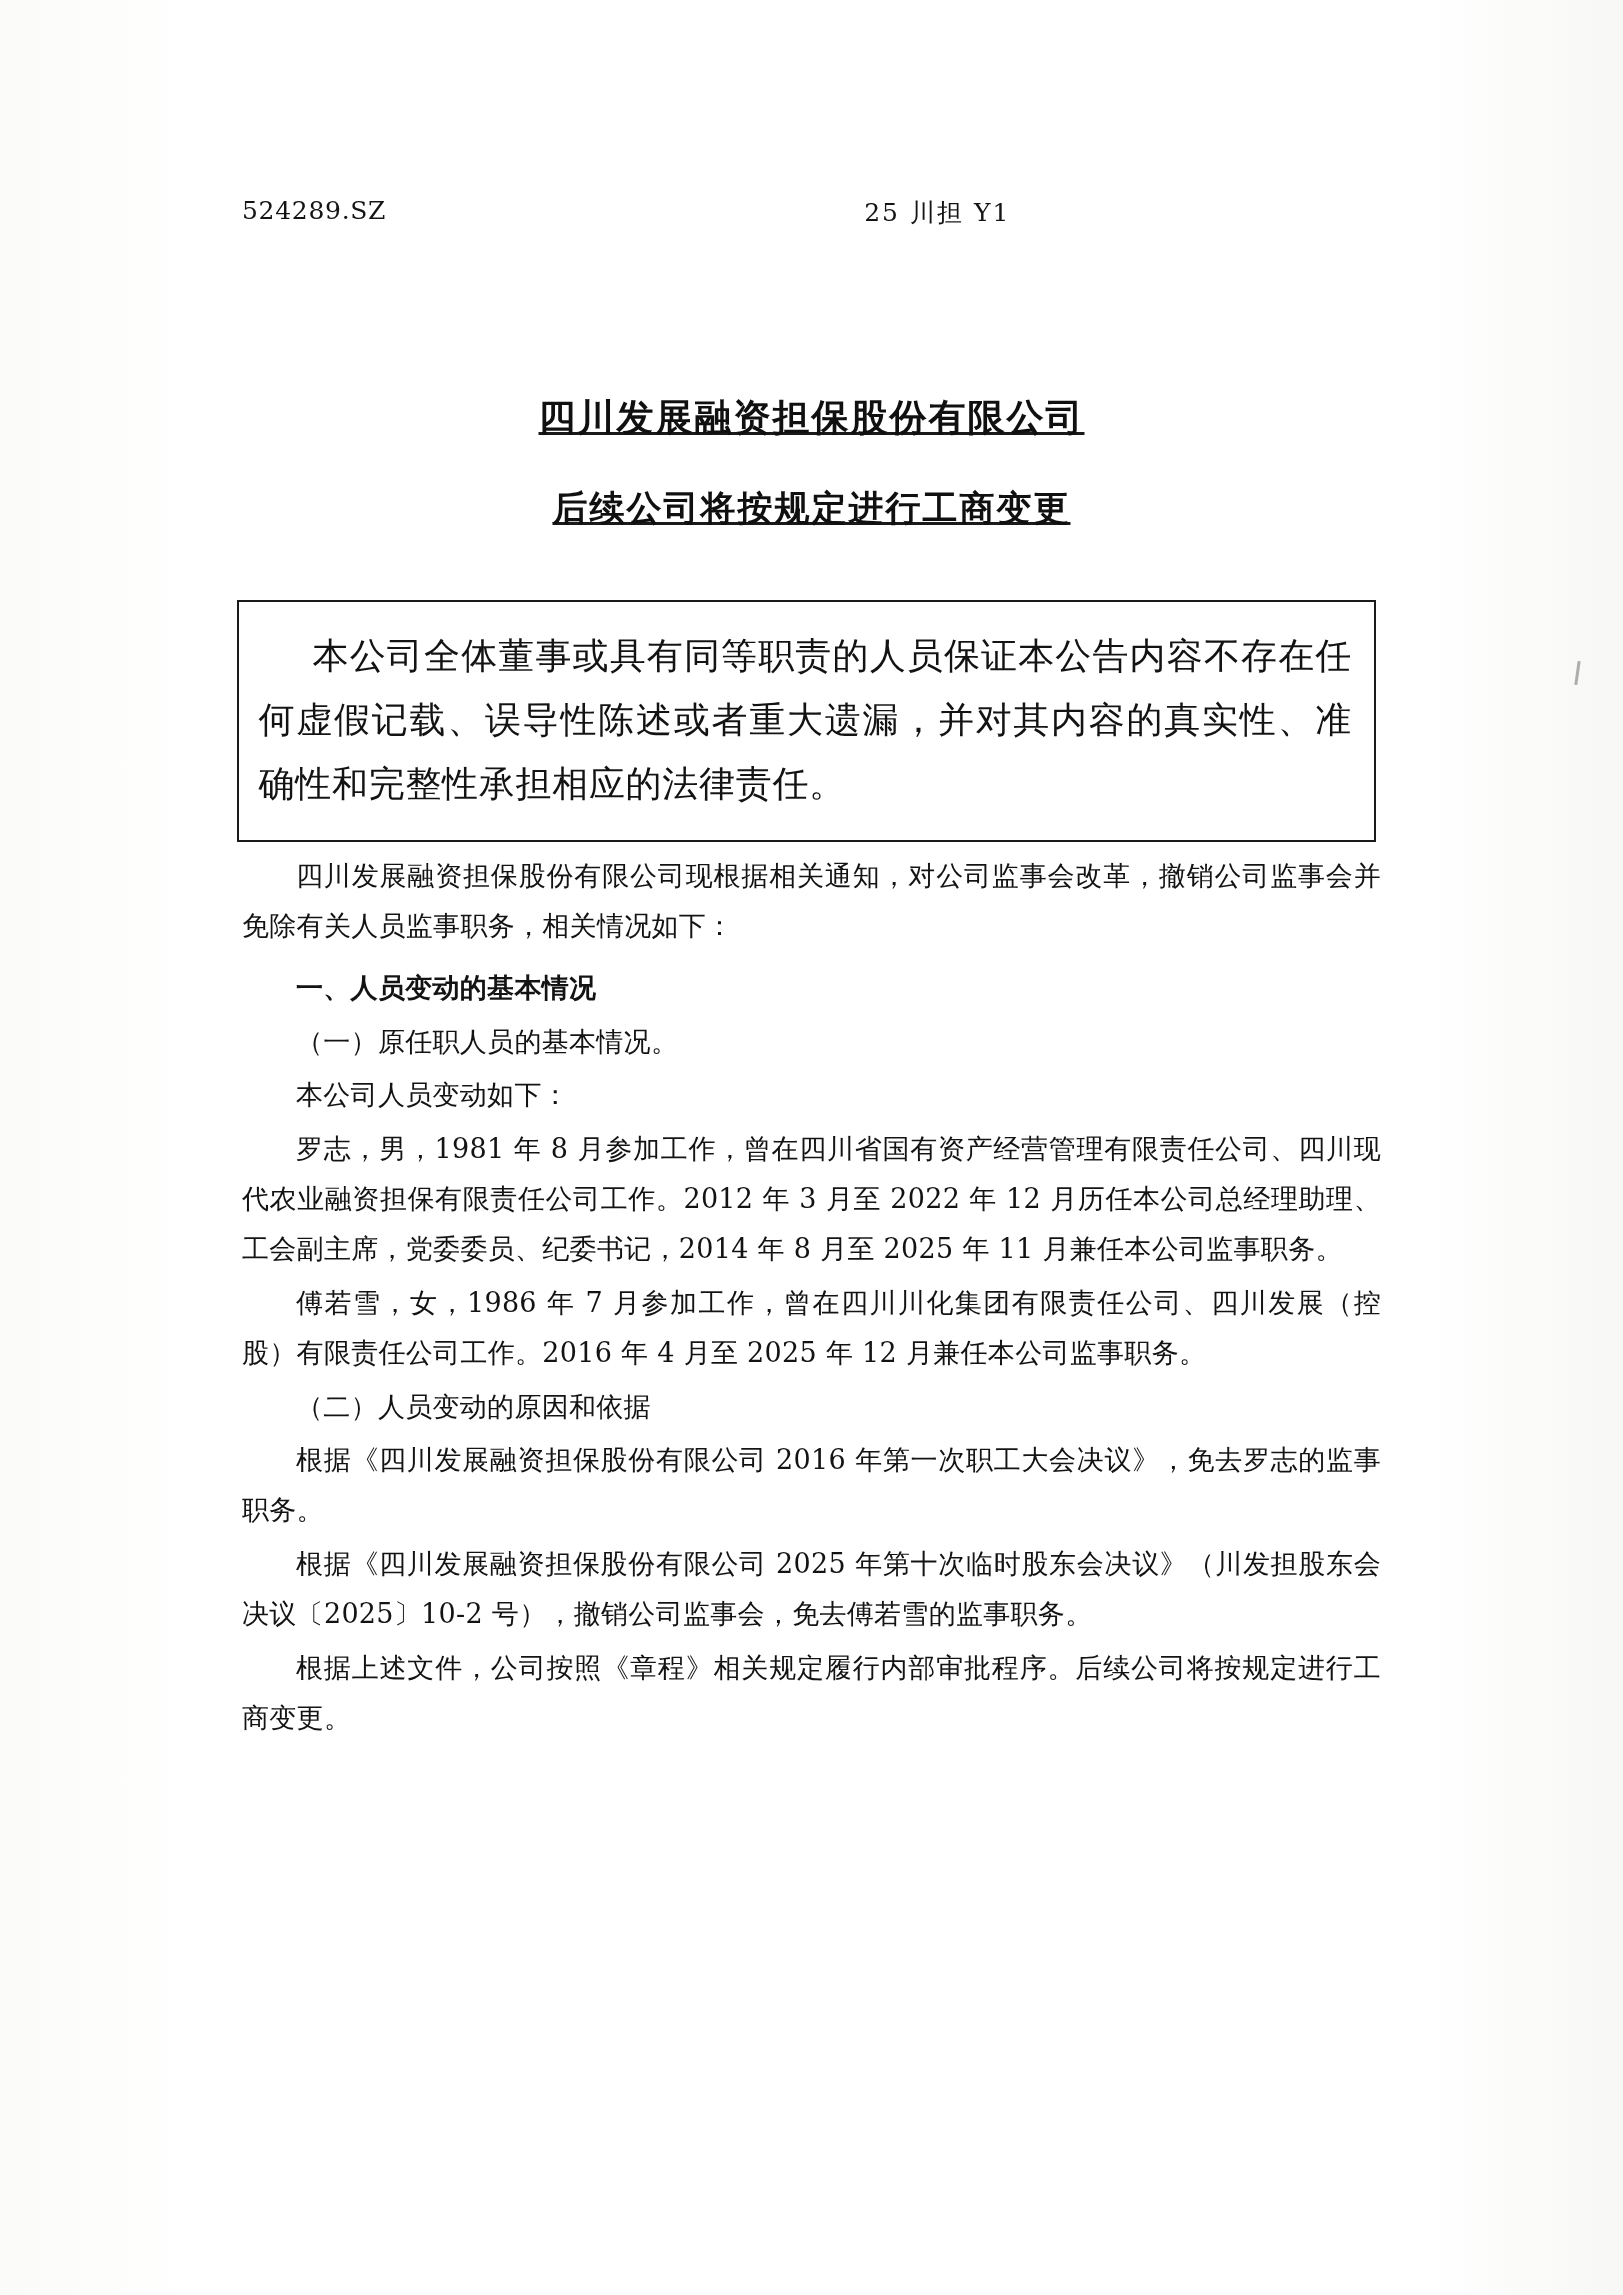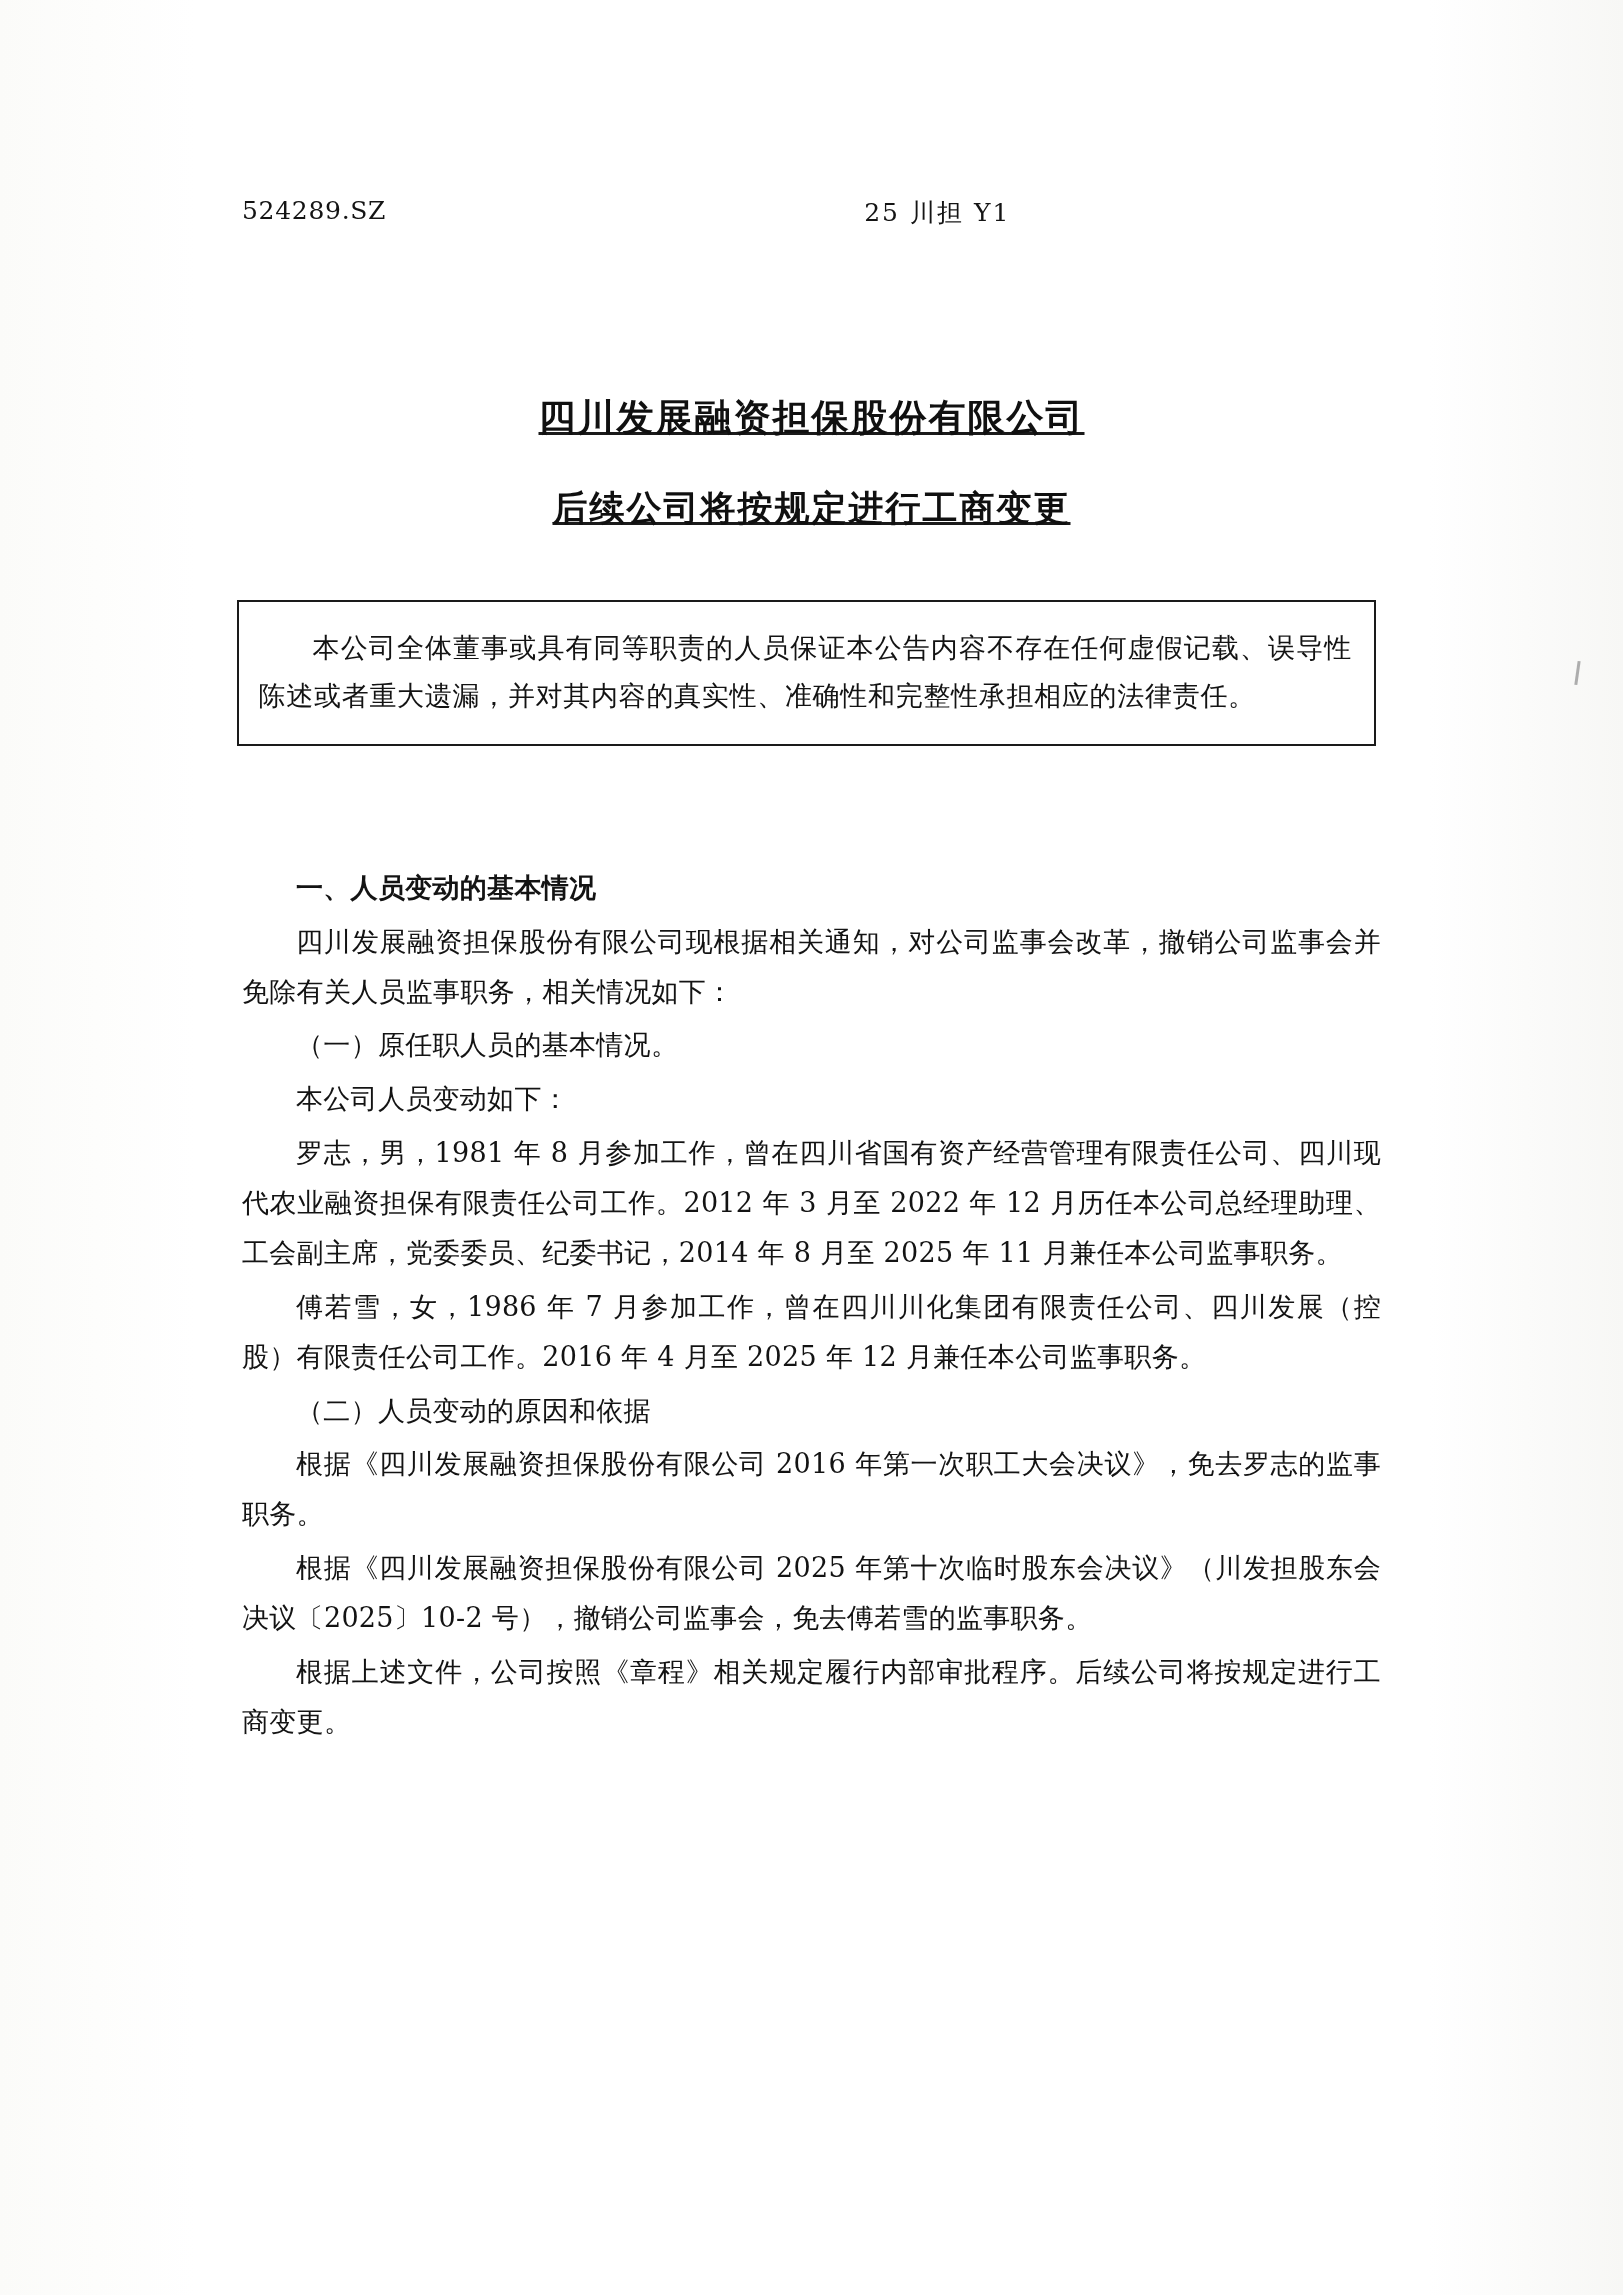--- a/index.html
+++ b/index.html
@@ -74,21 +74,21 @@
   .notice-box {
     position: absolute;
     left: 237px;
     top: 600px;
     width: 1139px;
     border: 2px solid #1a1a1a;
     box-sizing: border-box;
     padding: 22px 22px 23.6px 19.6px;
   }
   .notice-text {
-    font-size: 27px;
+    font-size: 36px;
     line-height: 1.78;
     text-indent: 54px;
     letter-spacing: 0.7px;
     color: #131313;
     text-align: justify;
   }
   .body-block {
     position: absolute;
     left: 242px;
     top: 851px;
@@ -135,22 +135,22 @@
     <div class="title-sub">后续公司将按规定进行工商变更</div>
   </div>
 
   <div class="notice-box">
     <div class="notice-text">本公司全体董事或具有同等职责的人员保证本公告内容不存在任何虚假记载、误导性陈述或者重大遗漏，并对其内容的真实性、准确性和完整性承担相应的法律责任。</div>
   </div>
 
   <div class="edge-mark"></div>
 
   <div class="body-block">
+    <p class="para">四川发展融资担保股份有限公司现根据相关通知，对公司监事会改革，撤销公司监事会并免除有关人员监事职务，相关情况如下：</p>
     <p class="para heading">一、人员变动的基本情况</p>
-    <p class="para">四川发展融资担保股份有限公司现根据相关通知，对公司监事会改革，撤销公司监事会并免除有关人员监事职务，相关情况如下：</p>
     <p class="para">（一）原任职人员的基本情况。</p>
     <p class="para">本公司人员变动如下：</p>
     <p class="para">罗志，男，1981 年 8 月参加工作，曾在四川省国有资产经营管理有限责任公司、四川现代农业融资担保有限责任公司工作。2012 年 3 月至 2022 年 12 月历任本公司总经理助理、工会副主席，党委委员、纪委书记，2014 年 8 月至 2025 年 11 月兼任本公司监事职务。</p>
     <p class="para">傅若雪，女，1986 年 7 月参加工作，曾在四川川化集团有限责任公司、四川发展（控股）有限责任公司工作。2016 年 4 月至 2025 年 12 月兼任本公司监事职务。</p>
     <p class="para">（二）人员变动的原因和依据</p>
     <p class="para">根据《四川发展融资担保股份有限公司 2016 年第一次职工大会决议》，免去罗志的监事职务。</p>
     <p class="para">根据《四川发展融资担保股份有限公司 2025 年第十次临时股东会决议》（川发担股东会决议〔2025〕10-2 号），撤销公司监事会，免去傅若雪的监事职务。</p>
     <p class="para">根据上述文件，公司按照《章程》相关规定履行内部审批程序。后续公司将按规定进行工商变更。</p>
   </div>
 </div>

